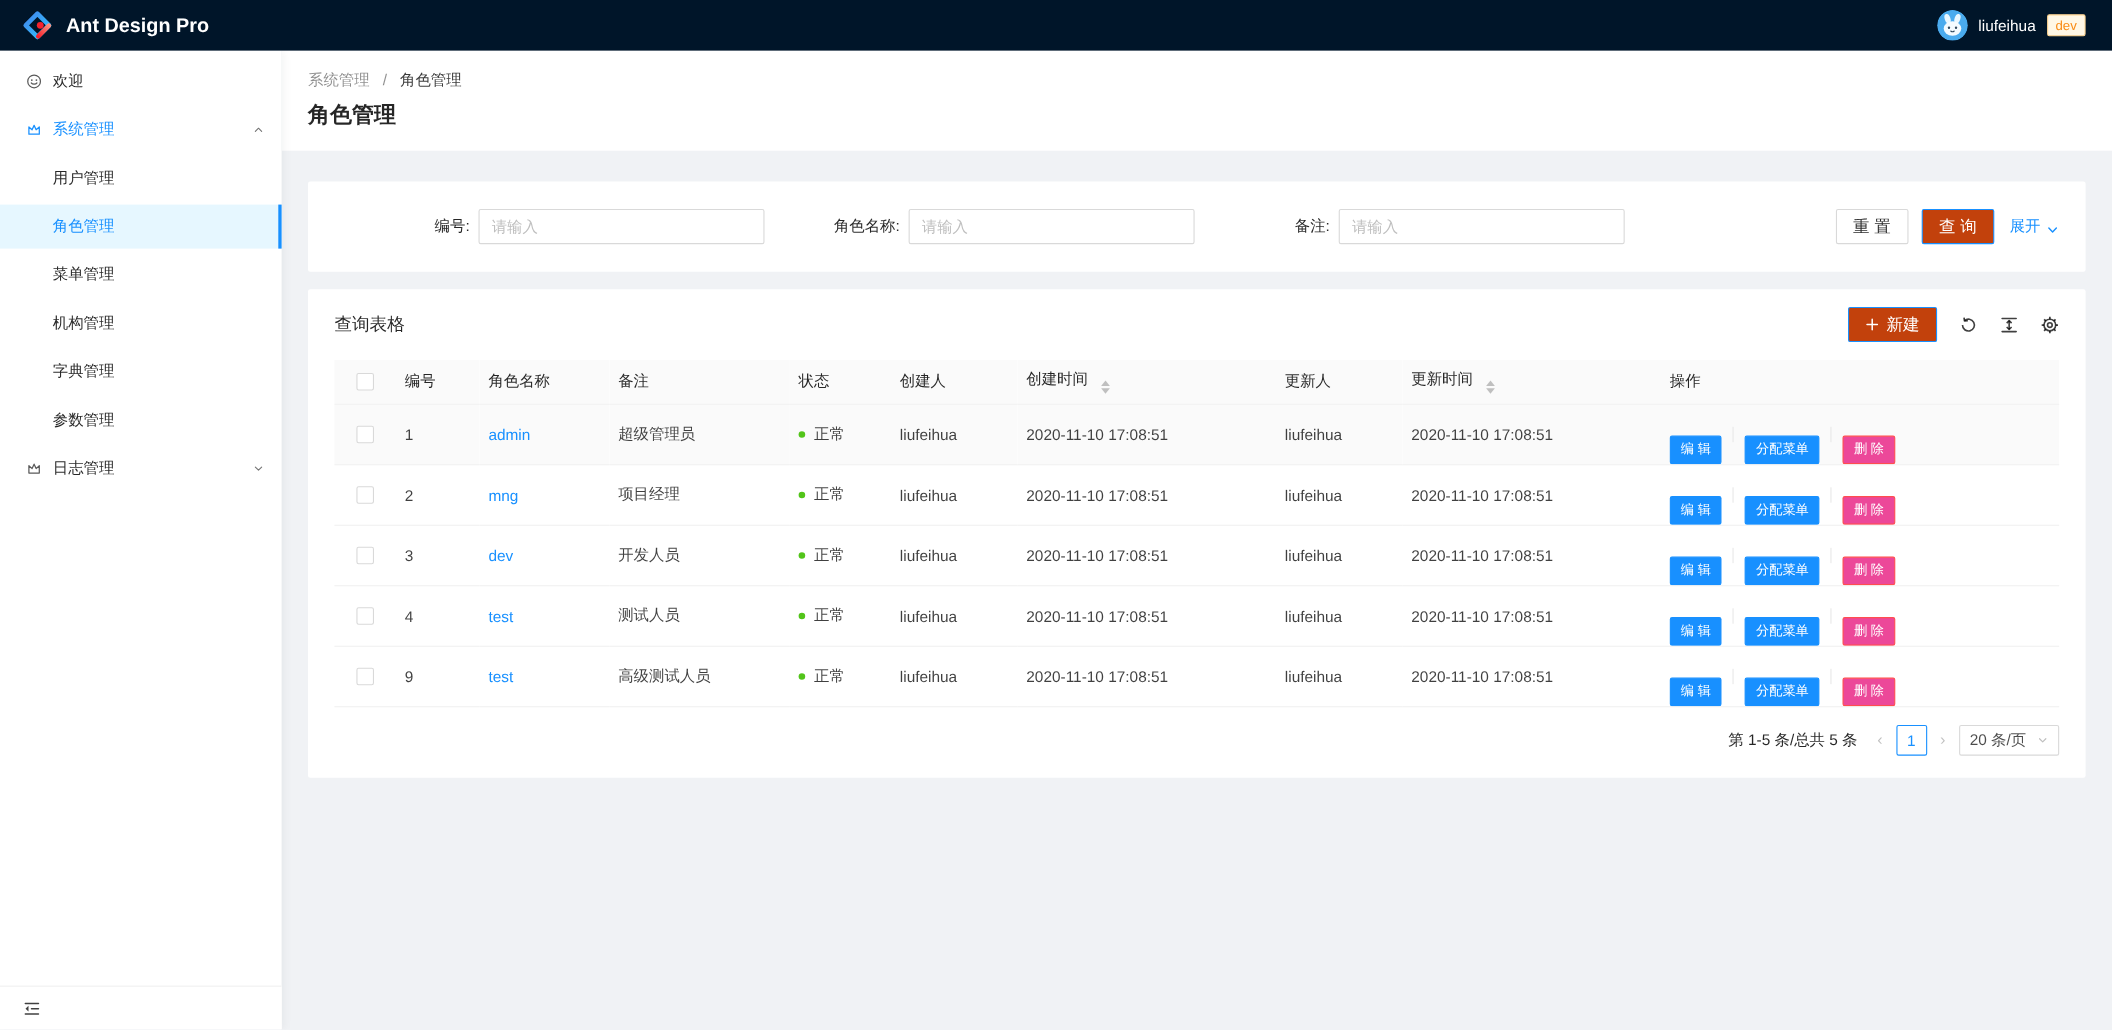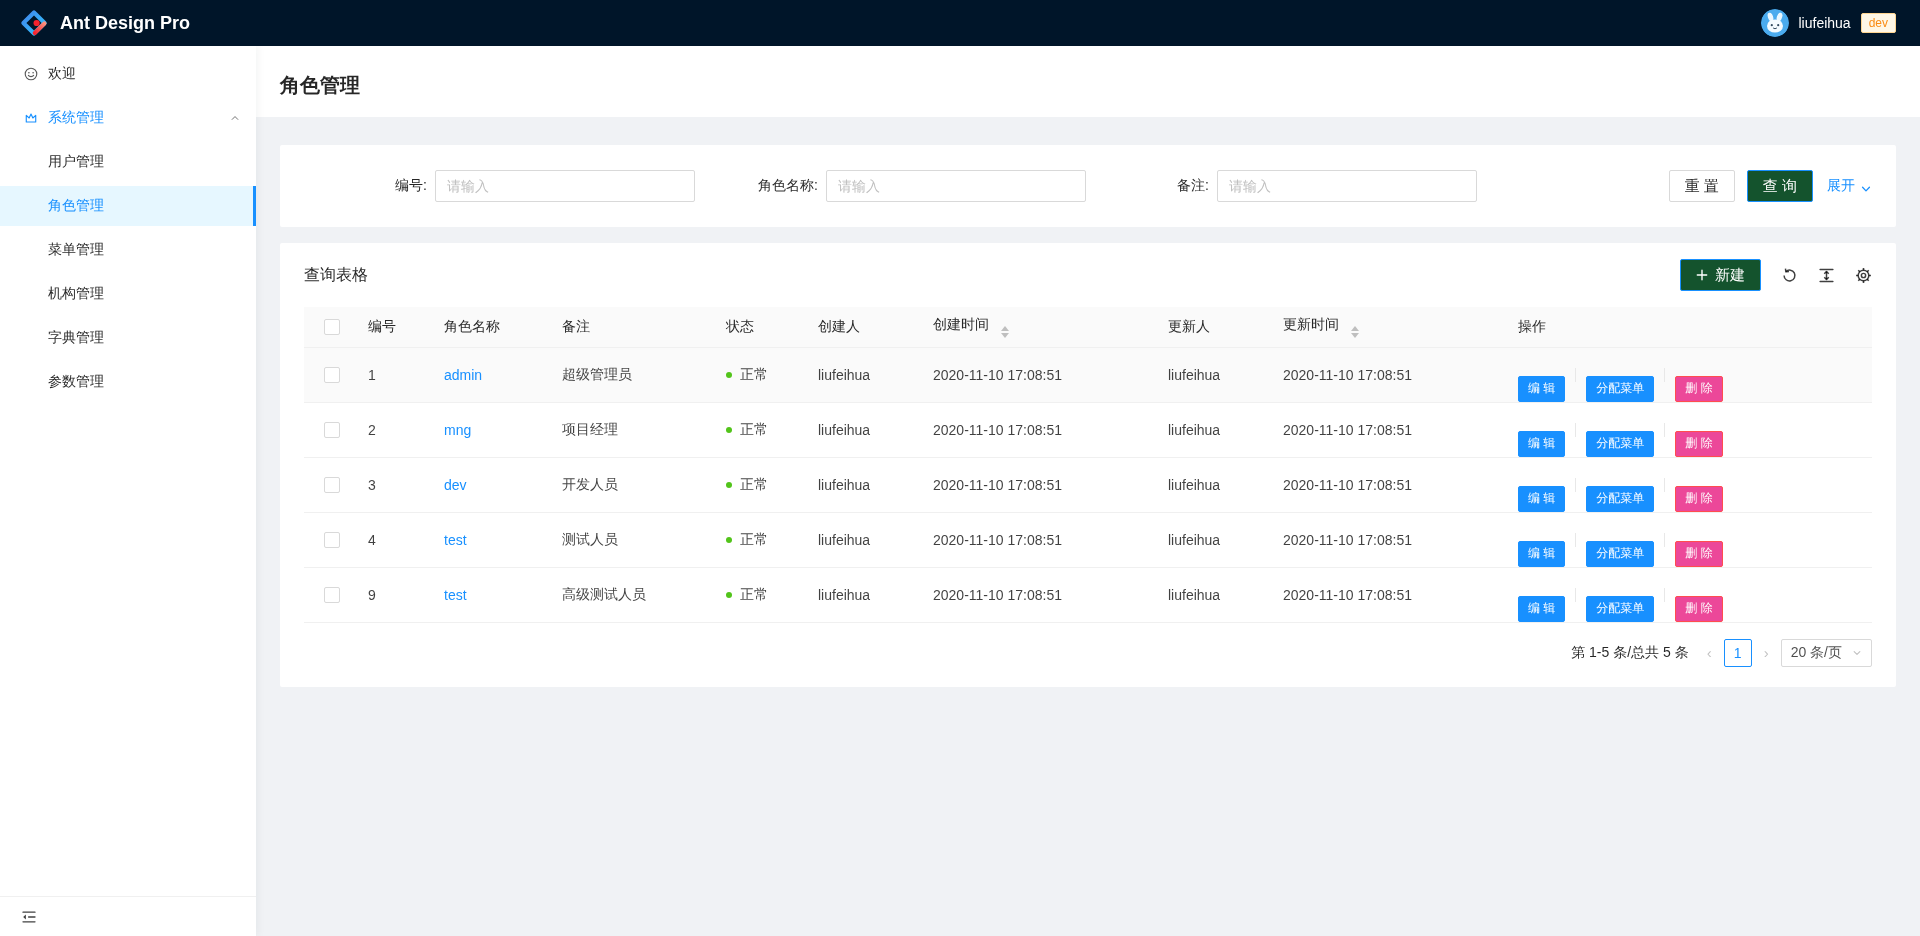--- a/index.html
+++ b/index.html
@@ -80,21 +80,21 @@
     font-family: "Liberation Sans", "DejaVu Sans", sans-serif;
   }
   .ant-input::placeholder { color: #bfbfbf; }
   .search-actions { margin-left: auto; display: flex; align-items: center; }
   .btn {
     height: 32px; padding: 0 15px; border-radius: 2px; font-size: 15px;
     border: 1px solid #d9d9d9; background: #fff; color: rgba(0,0,0,.85);
     cursor: pointer; white-space: nowrap;
     font-family: "Liberation Sans", "DejaVu Sans", sans-serif;
   }
-  .btn-primary { background: #14532d; border-color: #1890ff; color: #fff; }
+  .btn-primary { background: #c2410c; border-color: #1890ff; color: #fff; }
   .btn + .btn { margin-left: 12px; }
   .expand-link {
     margin-left: 14px; color: #1890ff; cursor: pointer;
     display: inline-flex; align-items: flex-end;
   }
   .expand-link .caret { margin-left: 5px; }
 
   
   .table-card { margin-top: 16px; }
   .toolbar { display: flex; align-items: center; padding: 16px 24px; }
@@ -240,35 +240,53 @@
             <span>机构管理</span>
           </div>
           <div class="menu-item">
             <span>字典管理</span>
           </div>
           <div class="menu-item">
             <span>参数管理</span>
           </div>
         </div>
 
+        <div class="menu-item">
+          <span class="mi-icon">
+            <svg width="14" height="14" viewBox="0 0 16 16">
+              <path d="M2.6 12.6 L2.6 5 L5.9 8 L8 3.4 L10.1 8 L13.4 5 L13.4 12.6 Z" fill="none" stroke="currentColor" stroke-width="1.3" stroke-linejoin="round"></path>
+            </svg>
+          </span>
+          <span>日志管理</span>
+          <span class="mi-arrow">
+            <svg width="10" height="10" viewBox="0 0 14 14">
+                <path d="M3 5 L7 9 L11 5" fill="none" stroke="currentColor" stroke-width="1.4" stroke-linecap="round" stroke-linejoin="round"></path>
+              </svg>
+          </span>
+        </div>
       </nav>
 
       <div class="sidebar-footer">
         <span>
           <svg width="16" height="16" viewBox="0 0 16 16">
             <path d="M2 3.2 H14 M7.6 8 H14 M2 12.8 H14" stroke="currentColor" stroke-width="1.3" stroke-linecap="round"></path>
             <path d="M4.9 5.4 L2.2 8 L4.9 10.6 Z" fill="currentColor"></path>
           </svg>
         </span>
       </div>
     </aside>
 
     <main class="main">
 
       <div class="page-header">
+        <div class="breadcrumb">
+          <span class="bc-link">系统管理</span>
+          <span class="bc-sep">/</span>
+          <span class="bc-current">角色管理</span>
+        </div>
         <h1 class="page-title">角色管理</h1>
       </div>
 
       <div class="content">
 
         <section class="card search-card">
           <div class="search-form">
             <div class="sf-field">
               <label>编号:</label>
               <input class="ant-input" placeholder="请输入" style="">

